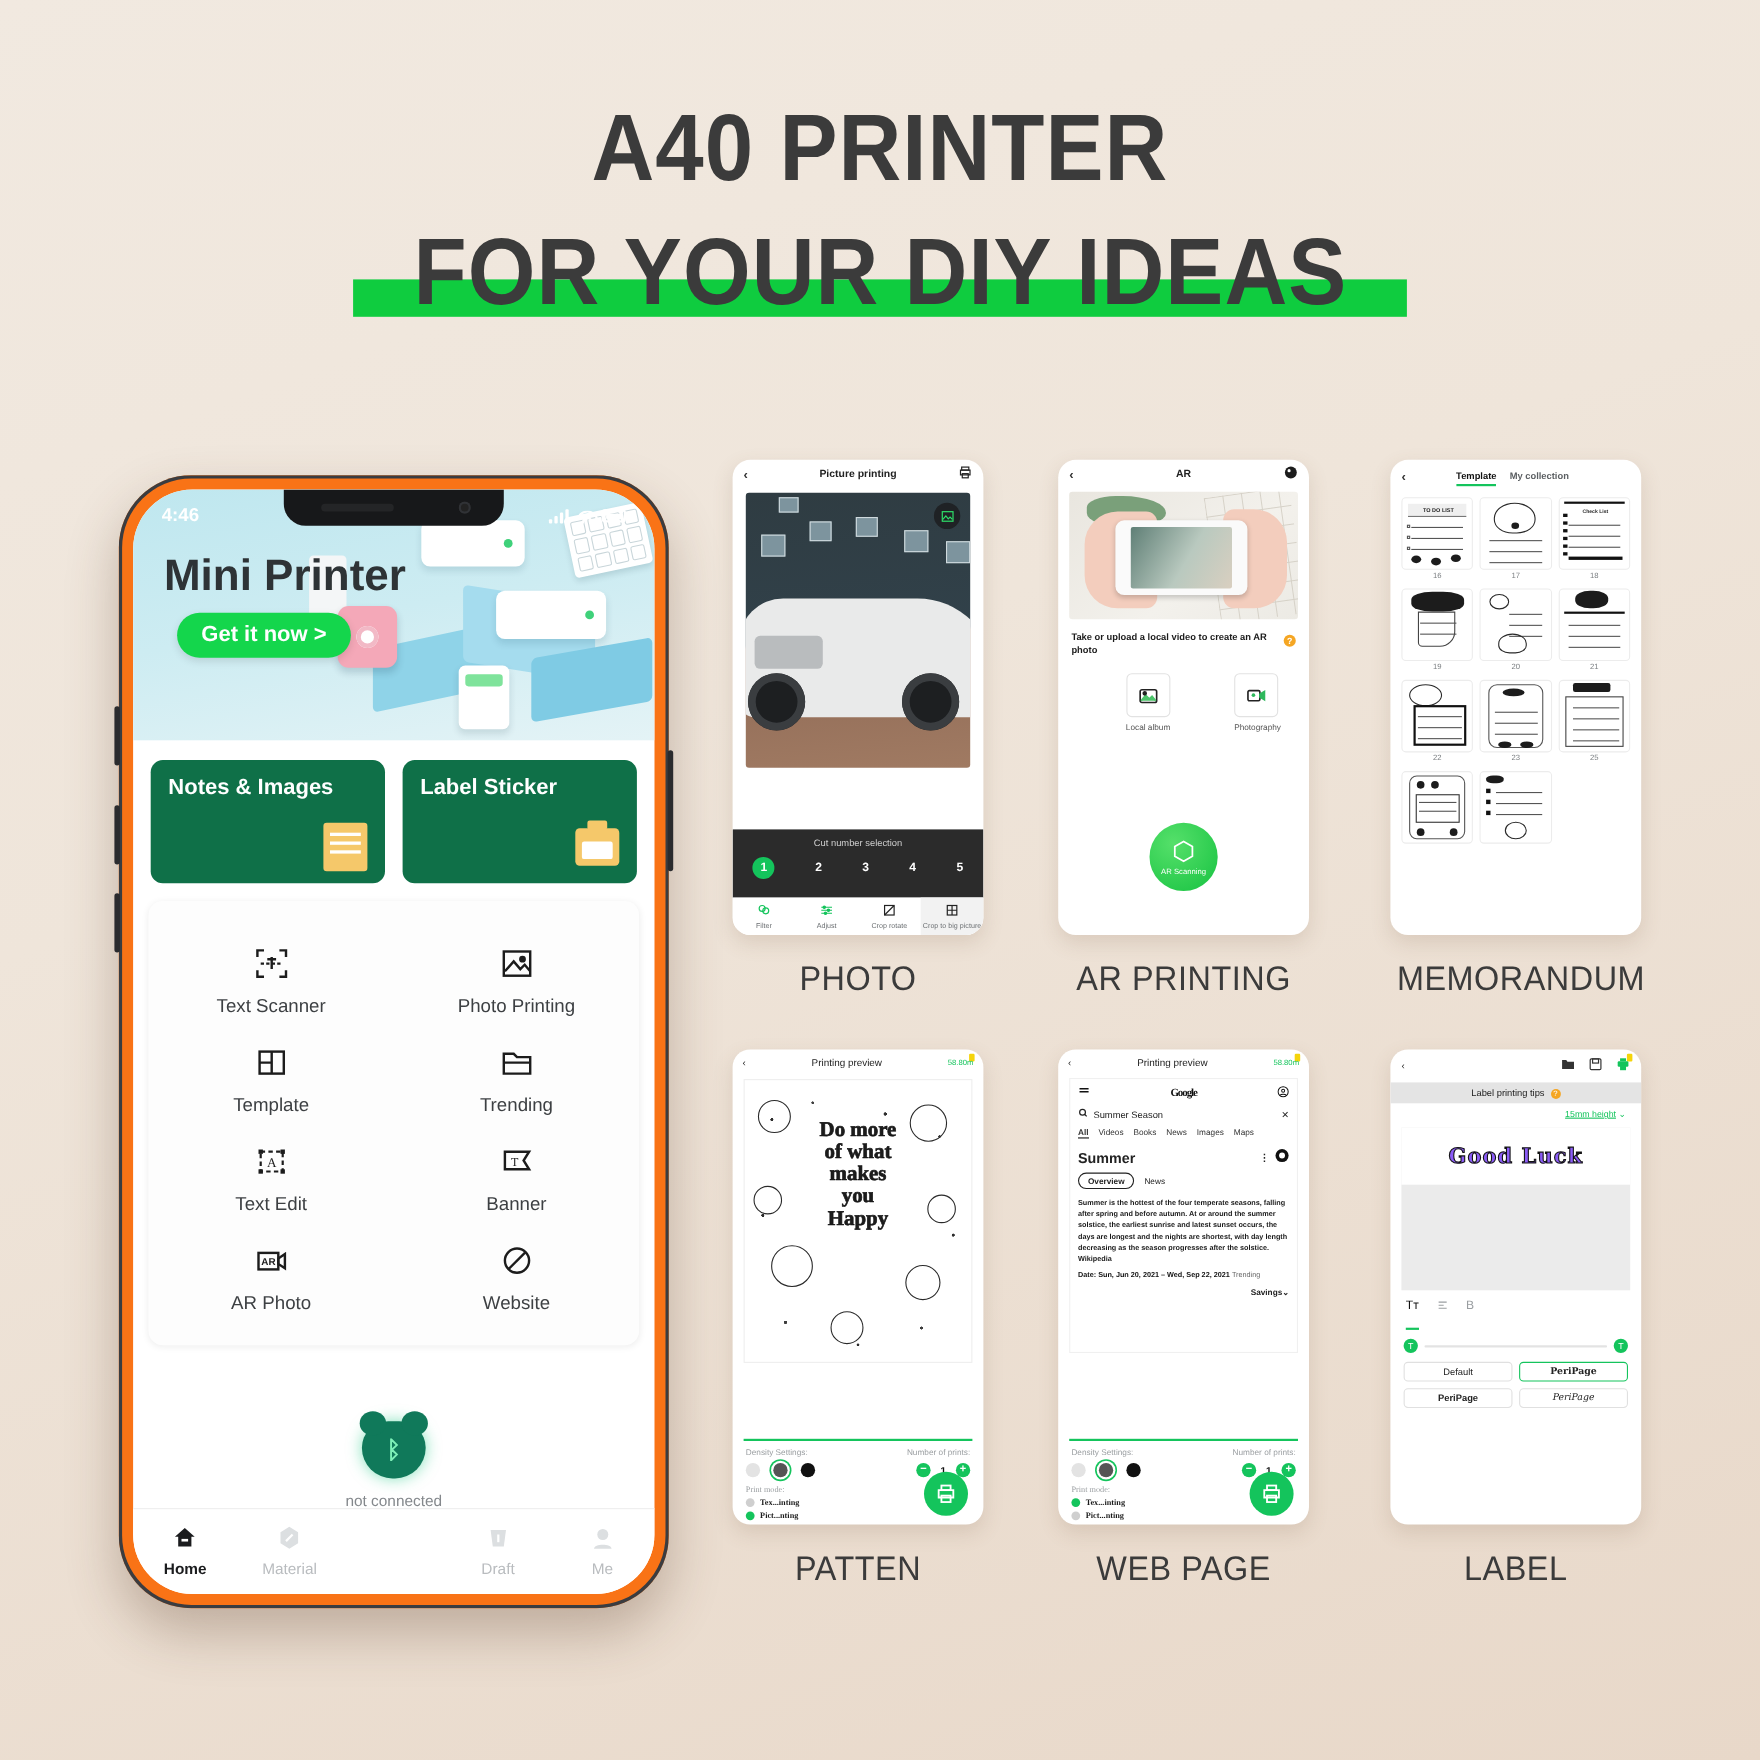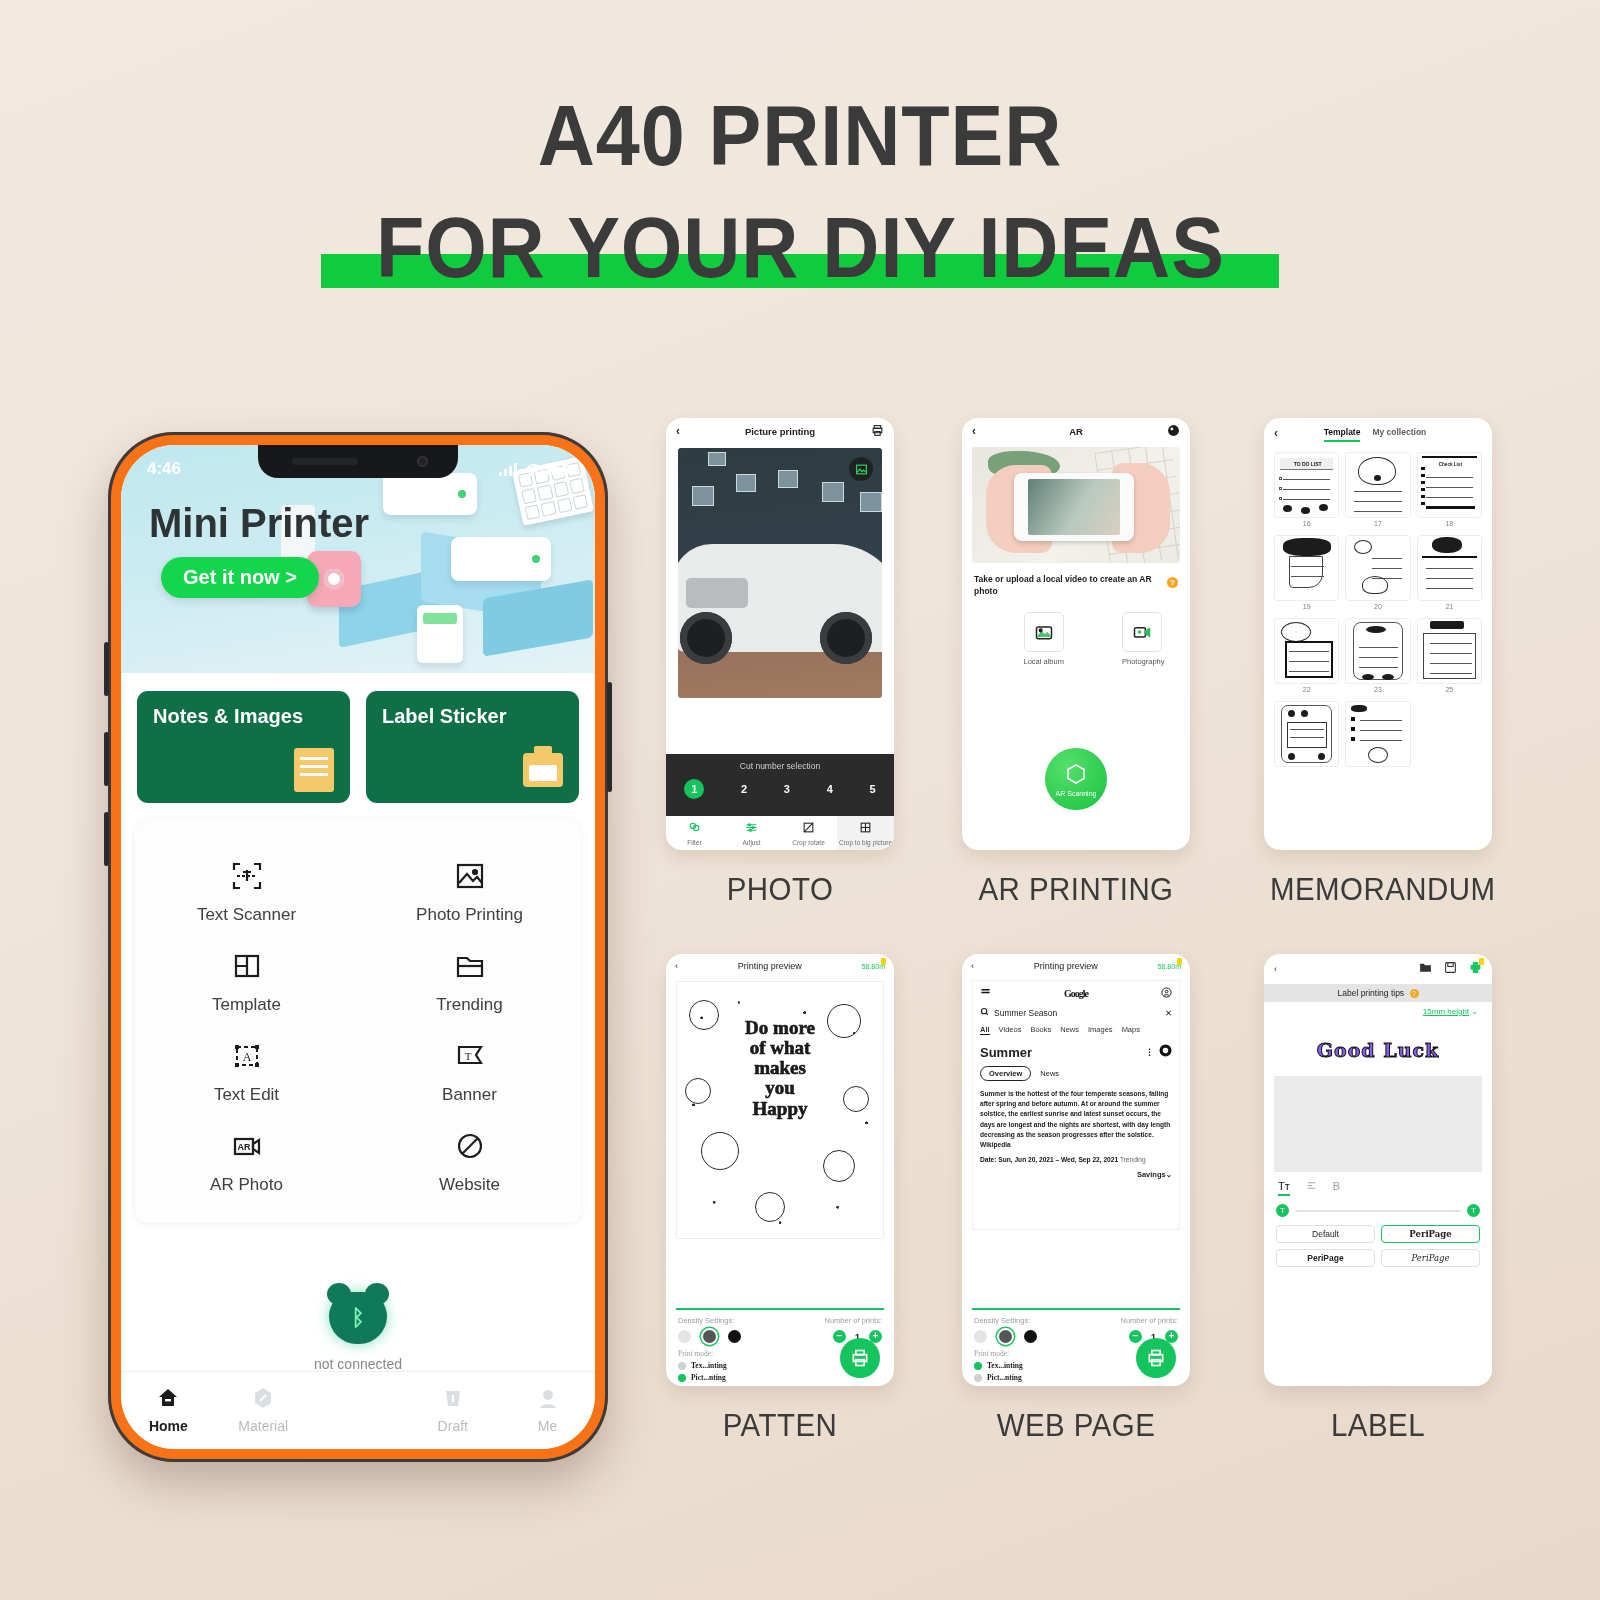--- a/index.html
+++ b/index.html
@@ -267,21 +267,21 @@
   
   .lb-top{ height:30px; display:flex; align-items:center; justify-content:space-between; padding:0 10px; position:relative;}
   .lb-icons{ display:flex; gap:12px; align-items:center; font-size:12px;}
   .lb-tips{ background:#e4e4e4; text-align:center; font-size:8.5px; padding:4px 0; color:#222;}
   .lb-h{ text-align:right; padding:5px 14px 0; font-size:8px; color:#14c45c;}
   .lb-h u{ text-decoration:underline;}
   .lb-canvas{ margin:8px 10px 0; height:148px; background:#ebebeb; position:relative;}
   .lb-white{ position:absolute; left:0; right:0; top:0; height:52px; background:#fff; display:flex; align-items:center; justify-content:center;}
   .lb-word{ font-family:"DejaVu Serif", serif; font-weight:bold; font-size:19px; color:#8b5cf6; letter-spacing:1px; -webkit-text-stroke:1px #111;}
   .lb-tools{ display:flex; gap:16px; padding:8px 14px 0; font-size:11px; color:#9a9ea1;}
-  .lb-tools .on{ color:#111; border-bottom:2px solid #14c45c; padding-bottom:2px;}
+  .lb-tools .on{ color:#111; border-bottom:2px solid #14c45c; padding-bottom:14px;}
   .lb-slider{ display:flex; align-items:center; gap:6px; padding:8px 12px 0;}
   .lb-slider .kn{ width:13px;height:13px;border-radius:50%;background:#14c45c;color:#fff;font-size:8px;text-align:center;line-height:13px;}
   .lb-slider .tr{ flex:1; height:2px; background:#e3e3e3; border-radius:2px; position:relative;}
   .lb-fonts{ display:grid; grid-template-columns:1fr 1fr; gap:6px; padding:8px 12px 0;}
   .lb-fonts div{ border:1px solid #e0e0e0; border-radius:4px; text-align:center; font-size:8.5px; padding:3px 0; color:#222;}
   .lb-fonts div.sel{ border-color:#14c45c;}
 </style>
 </head>
 <body>
 

